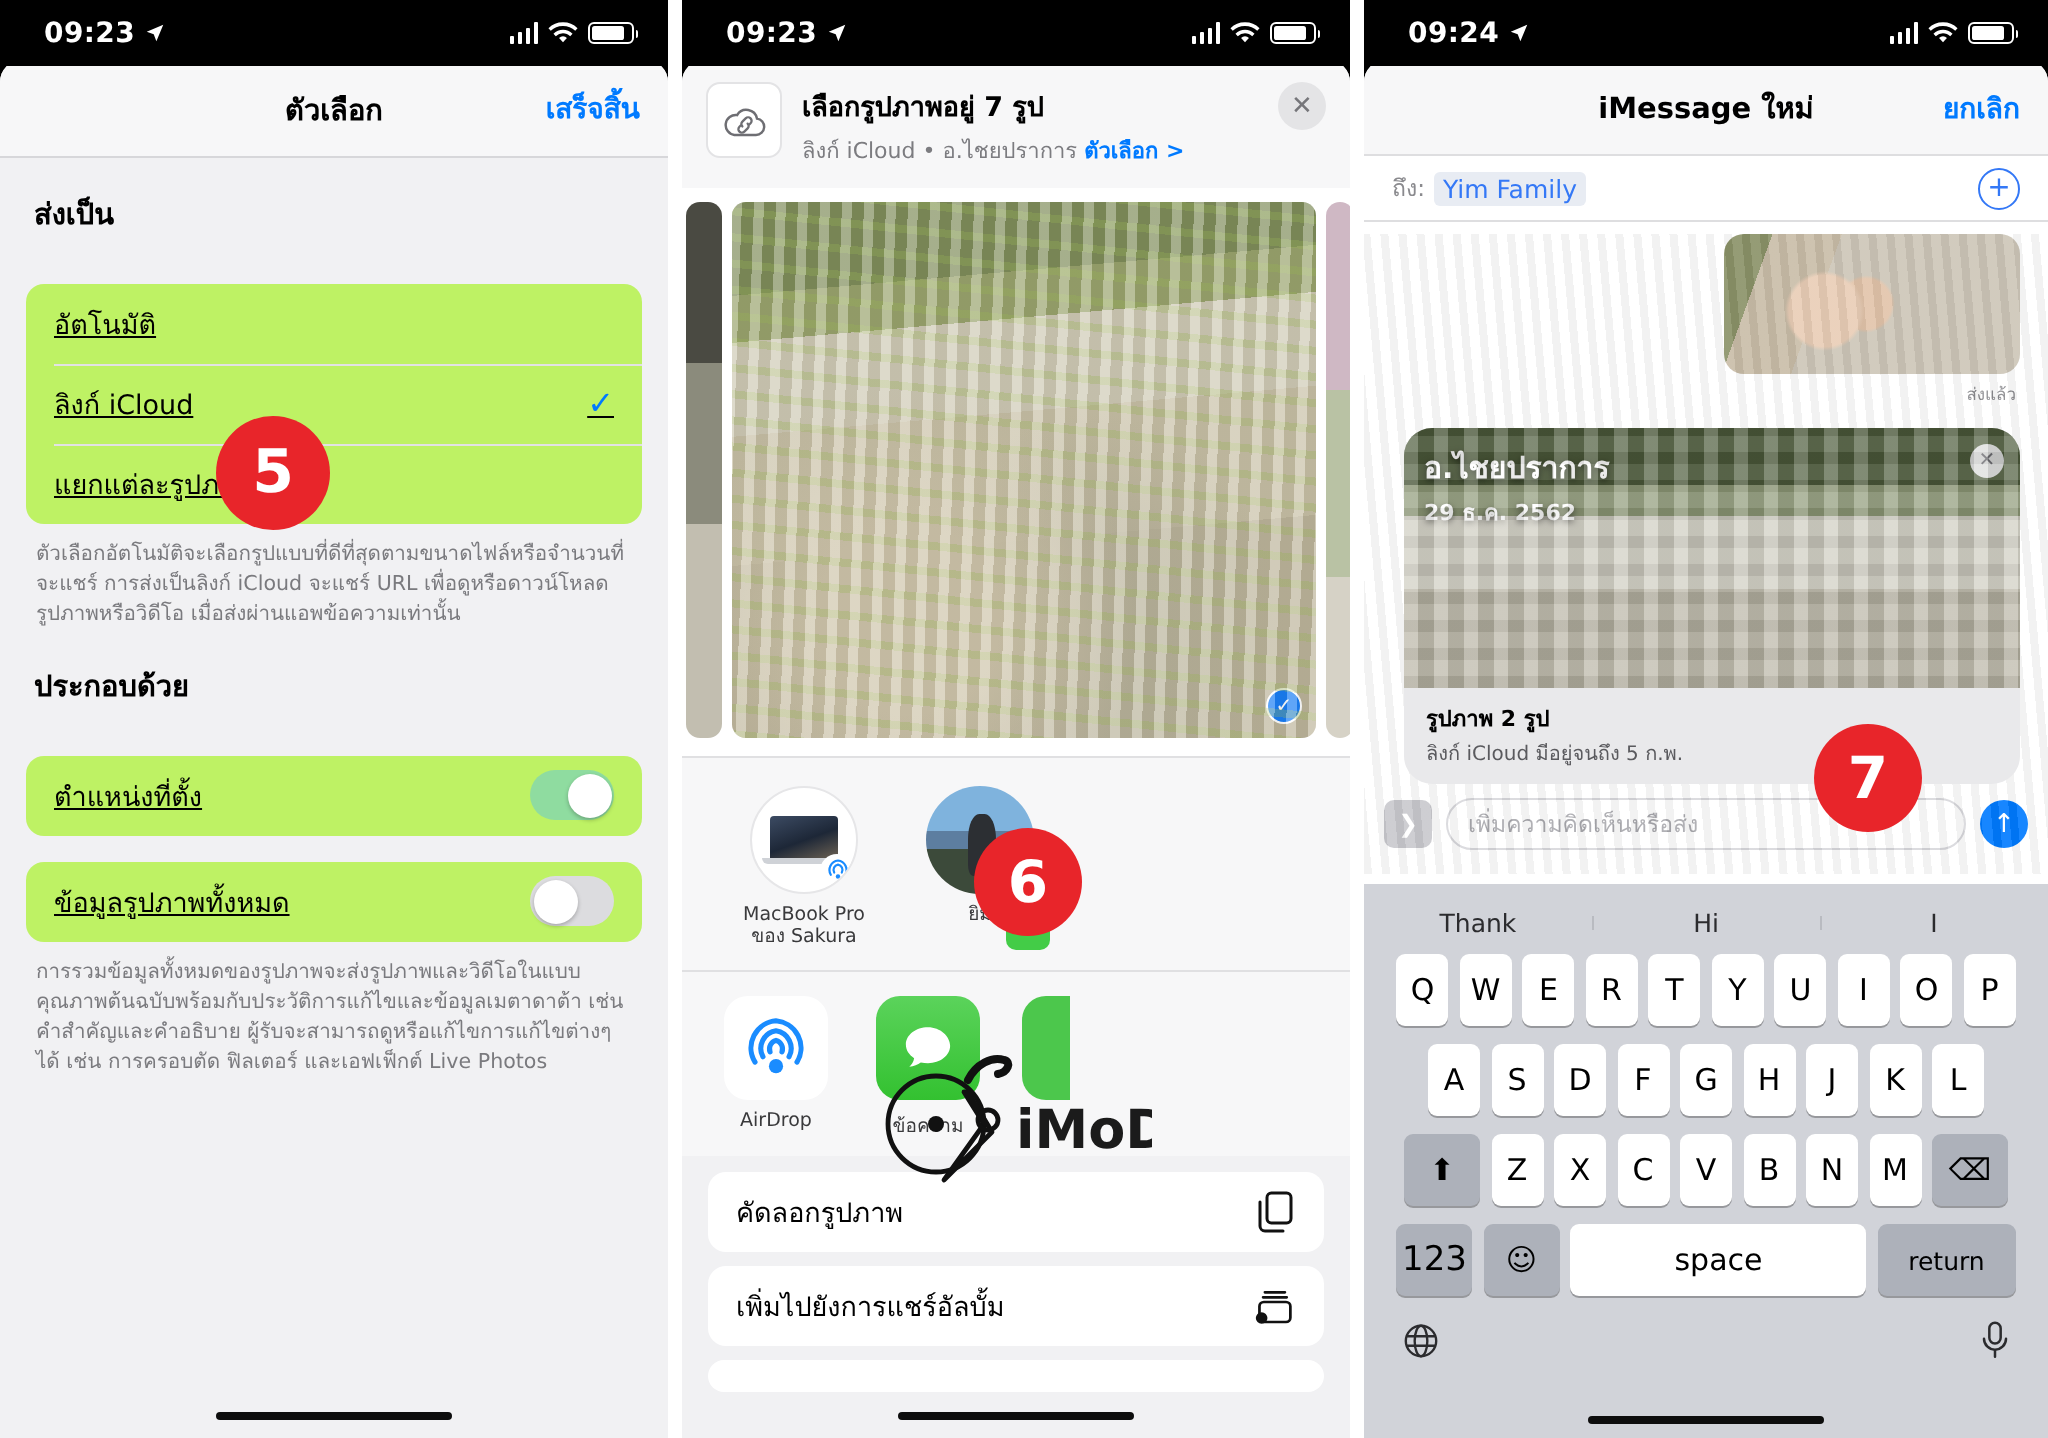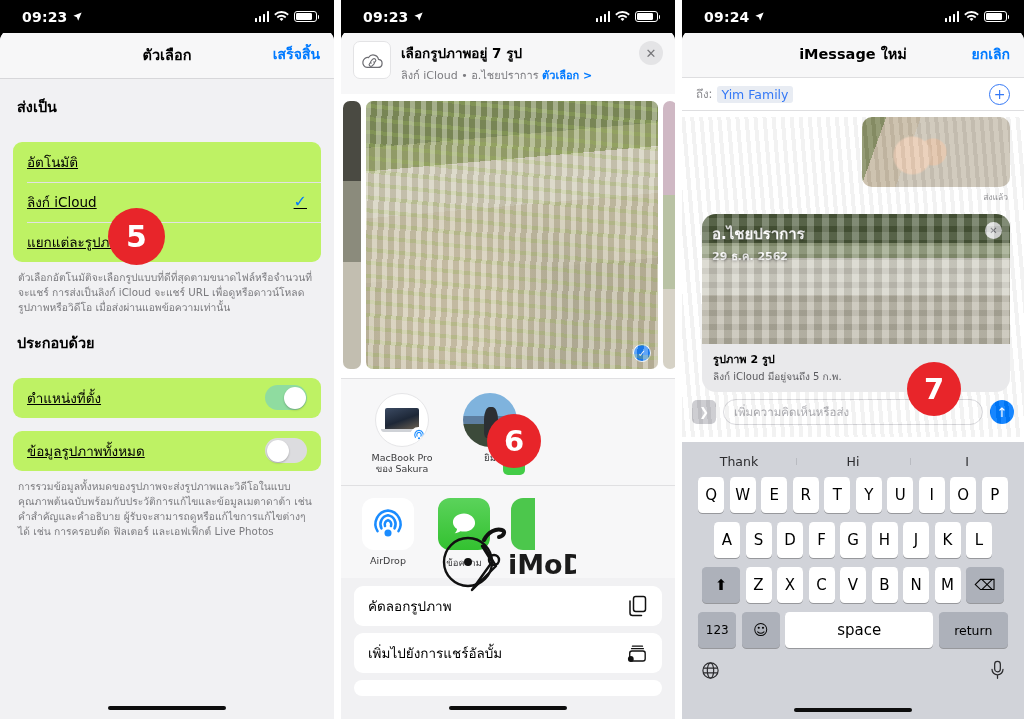--- a/index.html
+++ b/index.html
@@ -118,21 +118,21 @@
   .comp-send { width:24px;height:24px;border-radius:50%;background:#007aff;color:#fff;display:flex;align-items:center;justify-content:center;font-size:13px;flex:0 0 auto;}
   .kb { background:#d1d3d9; position:absolute; left:0; right:0; bottom:0; height:277px; padding-top:4px;}
   .kb-predict { height:31px; display:flex; align-items:center; }
   .kb-pred { flex:1; text-align:center; font-size:12.5px; color:#2b2b2e; position:relative;}
   .kb-pred + .kb-pred::before{content:"";position:absolute;left:0;top:4px;bottom:4px;width:1px;background:#b9bbc1;}
   .kb-row { display:flex; justify-content:center; gap:5.5px; margin-bottom:9px; }
   .key { width:26px;height:36px;background:#fff;border-radius:4.5px;display:flex;align-items:center;justify-content:center;font-size:15px;color:#000;box-shadow:0 1px 0 rgba(0,0,0,.28);}
   .key.wide { width:38px; background:#adb1ba; }
   .key.sp { width:148px; }
   .key.ret { width:69px; background:#adb1ba; font-size:12.5px;}
-  .key.num { width:38px; background:#adb1ba; font-size:12px;}
+  .key.num { width:38px; background:#adb1ba; font-size:17px;}
   .key.emoji { width:38px; background:#adb1ba; font-size:15px;}
   .kb-bottom { display:flex;align-items:center;justify-content:space-between;padding:3px 19px 0 19px;}
   .home-ind { position:absolute; left:50%; transform:translateX(-50%); bottom:9px; width:118px;height:4.5px;border-radius:3px;background:#0d0d0d; z-index:50;}
 
   
   .img-cactus { background:
       radial-gradient(ellipse at 30% 78%, #cfc5ab 0 16%, transparent 40%),
       radial-gradient(ellipse at 62% 85%, #b9b39b 0 14%, transparent 38%),
       linear-gradient(175deg,#7f8d5a 0 16%, #9aa46d 16% 24%, #cfcab5 24% 40%, #c8c0a6 40% 62%, #bdb59b 62% 100%);
   }

